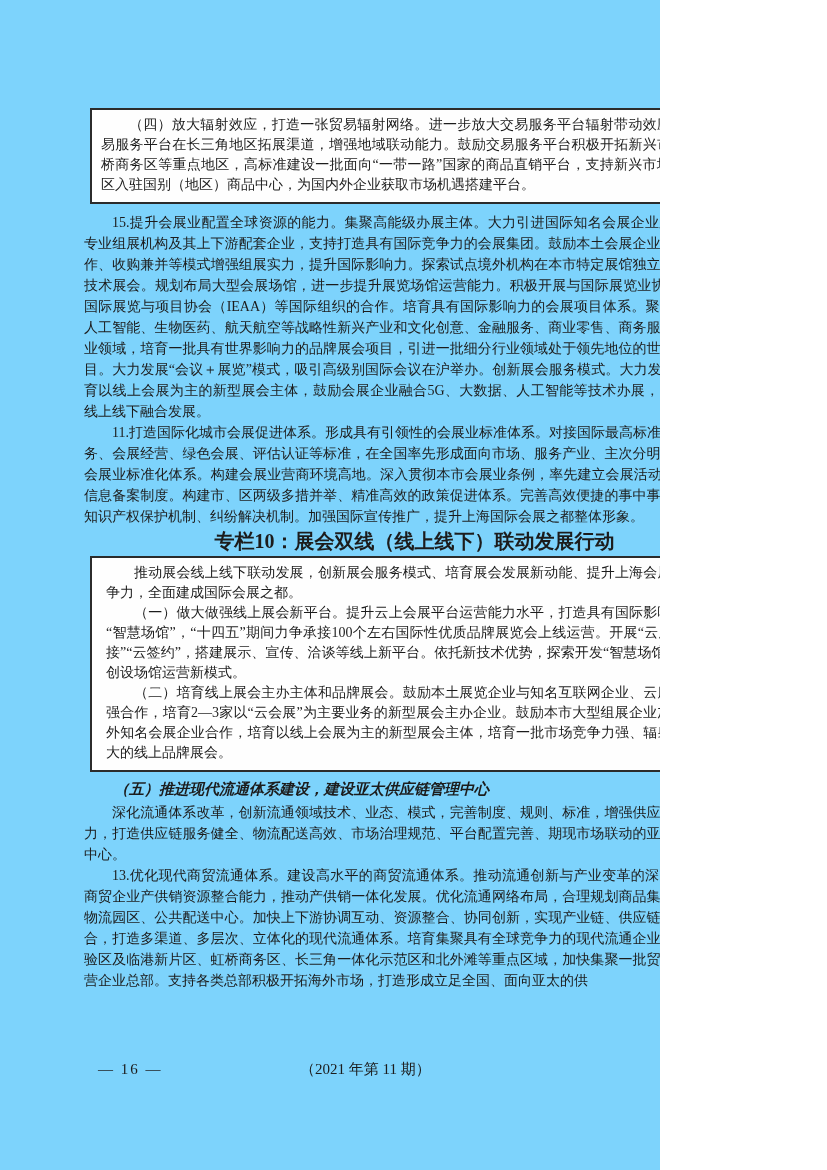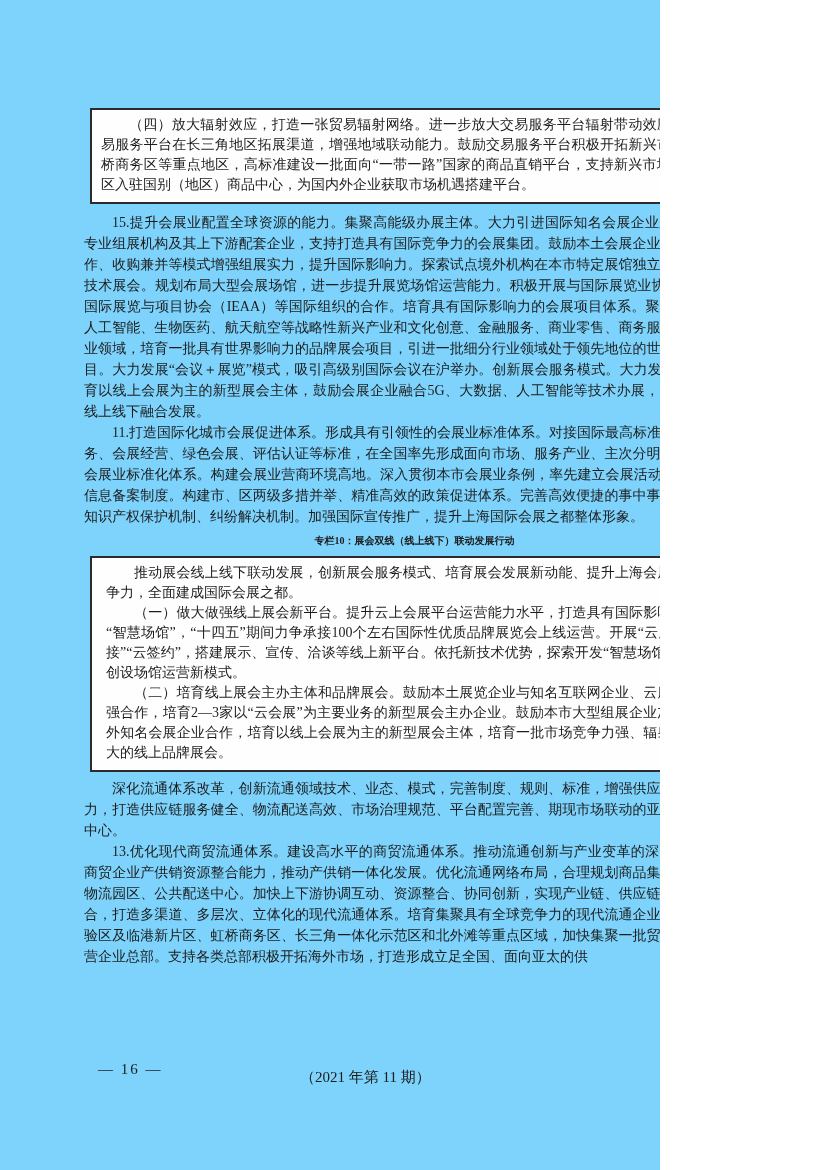--- a/index.html
+++ b/index.html
@@ -39,21 +39,21 @@
   }
   .boxed p {
     margin: 0;
     font-size: 14px;
     line-height: 20px;
     text-align: justify;
     text-indent: 2em;
   }
   .column-title {
     margin: 4px 0 5px 0;
-    font-size: 10px;
+    font-size: 20px;
     font-weight: bold;
     text-align: center;
     line-height: 20px;
   }
   .column-box {
     margin-bottom: 6px;
     padding-left: 14px;
   }
   .kai-heading {
     margin: 6px 0 2px 0;
@@ -73,21 +73,21 @@
   }
   .footer .page-num {
     position: absolute;
     left: 98px;
     bottom: 12px;
     letter-spacing: 2px;
   }
   .footer .issue {
     position: absolute;
     left: 300px;
-    bottom: 4px;
+    bottom: 12px;
   }
 </style>
 </head>
 <body>
 
 <div class="page">
   <div class="content">
 
     <div class="boxed">
       <p>（四）放大辐射效应，打造一张贸易辐射网络。进一步放大交易服务平台辐射带动效应，支持交易服务平台在长三角地区拓展渠道，增强地域联动能力。鼓励交易服务平台积极开拓新兴市场，在虹桥商务区等重点地区，高标准建设一批面向“一带一路”国家的商品直销平台，支持新兴市场国家和地区入驻国别（地区）商品中心，为国内外企业获取市场机遇搭建平台。</p>
@@ -98,20 +98,21 @@
     <p class="body-para">11.打造国际化城市会展促进体系。形成具有引领性的会展业标准体系。对接国际最高标准，完善会展服务、会展经营、绿色会展、评估认证等标准，在全国率先形成面向市场、服务产业、主次分明、科学合理的会展业标准化体系。构建会展业营商环境高地。深入贯彻本市会展业条例，率先建立会展活动“一网通办”和信息备案制度。构建市、区两级多措并举、精准高效的政策促进体系。完善高效便捷的事中事后监管机制、知识产权保护机制、纠纷解决机制。加强国际宣传推广，提升上海国际会展之都整体形象。</p>
 
     <h3 class="column-title">专栏10：展会双线（线上线下）联动发展行动</h3>
 
     <div class="boxed column-box">
       <p>推动展会线上线下联动发展，创新展会服务模式、培育展会发展新动能、提升上海会展业品牌竞争力，全面建成国际会展之都。</p>
       <p>（一）做大做强线上展会新平台。提升云上会展平台运营能力水平，打造具有国际影响力的线上“智慧场馆”，“十四五”期间力争承接100个左右国际性优质品牌展览会上线运营。开展“云展示”“云对接”“云签约”，搭建展示、宣传、洽谈等线上新平台。依托新技术优势，探索开发“智慧场馆”新业务，创设场馆运营新模式。</p>
       <p>（二）培育线上展会主办主体和品牌展会。鼓励本土展览企业与知名互联网企业、云服务企业加强合作，培育2—3家以“云会展”为主要业务的新型展会主办企业。鼓励本市大型组展企业加强与国内外知名会展企业合作，培育以线上会展为主的新型展会主体，培育一批市场竞争力强、辐射带动作用大的线上品牌展会。</p>
     </div>
 
+    <p class="kai-heading">（五）推进现代流通体系建设，建设亚太供应链管理中心</p>
 
     <p class="body-para">深化流通体系改革，创新流通领域技术、业态、模式，完善制度、规则、标准，增强供应链自主可控能力，打造供应链服务健全、物流配送高效、市场治理规范、平台配置完善、期现市场联动的亚太供应链管理中心。</p>
 
     <p class="body-para">13.优化现代商贸流通体系。建设高水平的商贸流通体系。推动流通创新与产业变革的深度融合，提升商贸企业产供销资源整合能力，推动产供销一体化发展。优化流通网络布局，合理规划商品集散中心和综合物流园区、公共配送中心。加快上下游协调互动、资源整合、协同创新，实现产业链、供应链高效对接和整合，打造多渠道、多层次、立体化的现代流通体系。培育集聚具有全球竞争力的现代流通企业。聚焦自贸试验区及临港新片区、虹桥商务区、长三角一体化示范区和北外滩等重点区域，加快集聚一批贸易型总部和民营企业总部。支持各类总部积极开拓海外市场，打造形成立足全国、面向亚太的供</p>
 
   </div>
 
   <div class="footer">
     <span class="page-num">— 16 —</span>
     <span class="issue">（2021 年第 11 期）</span>

